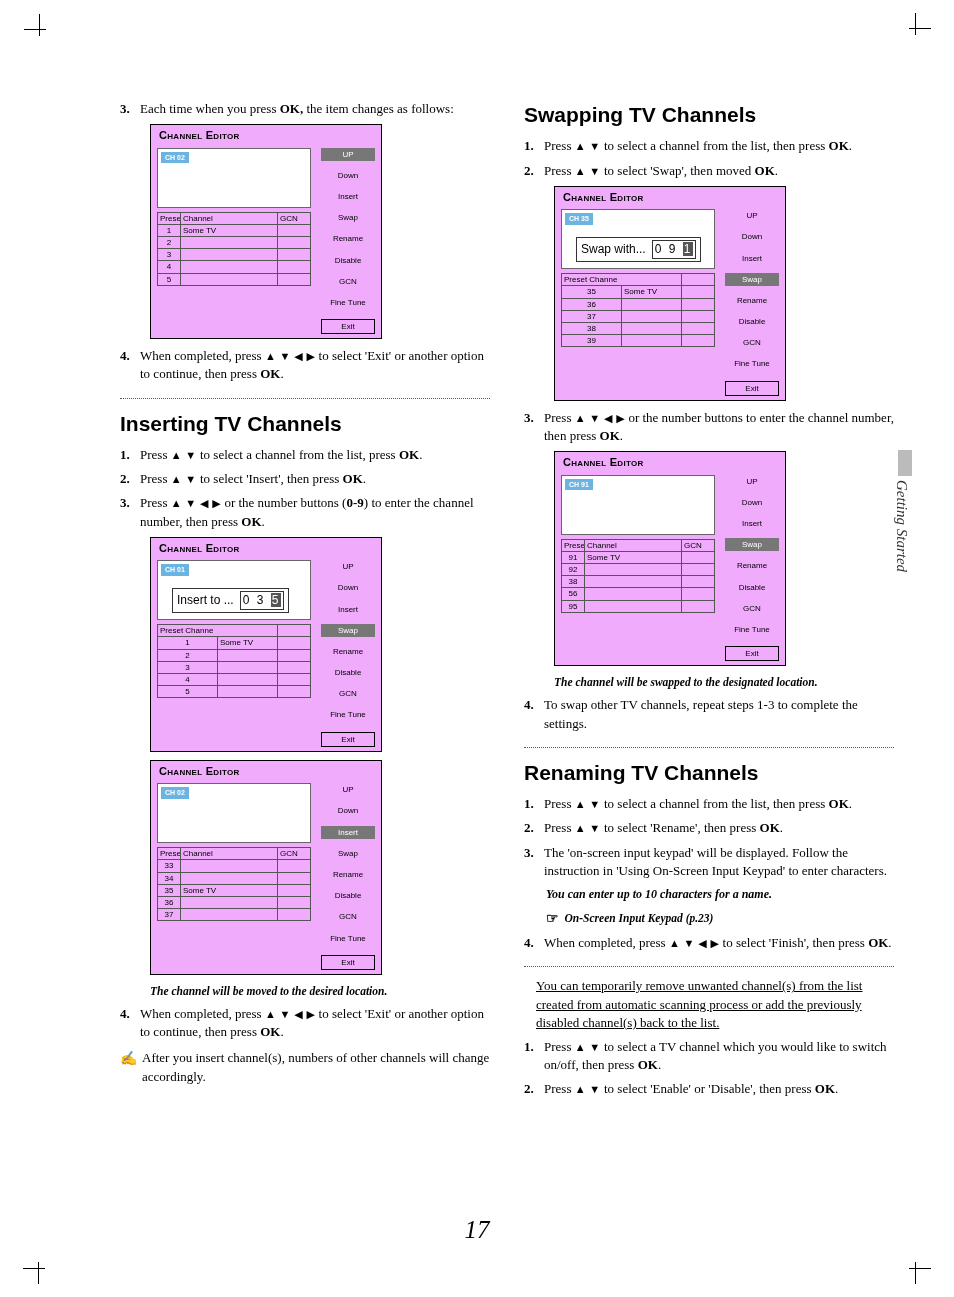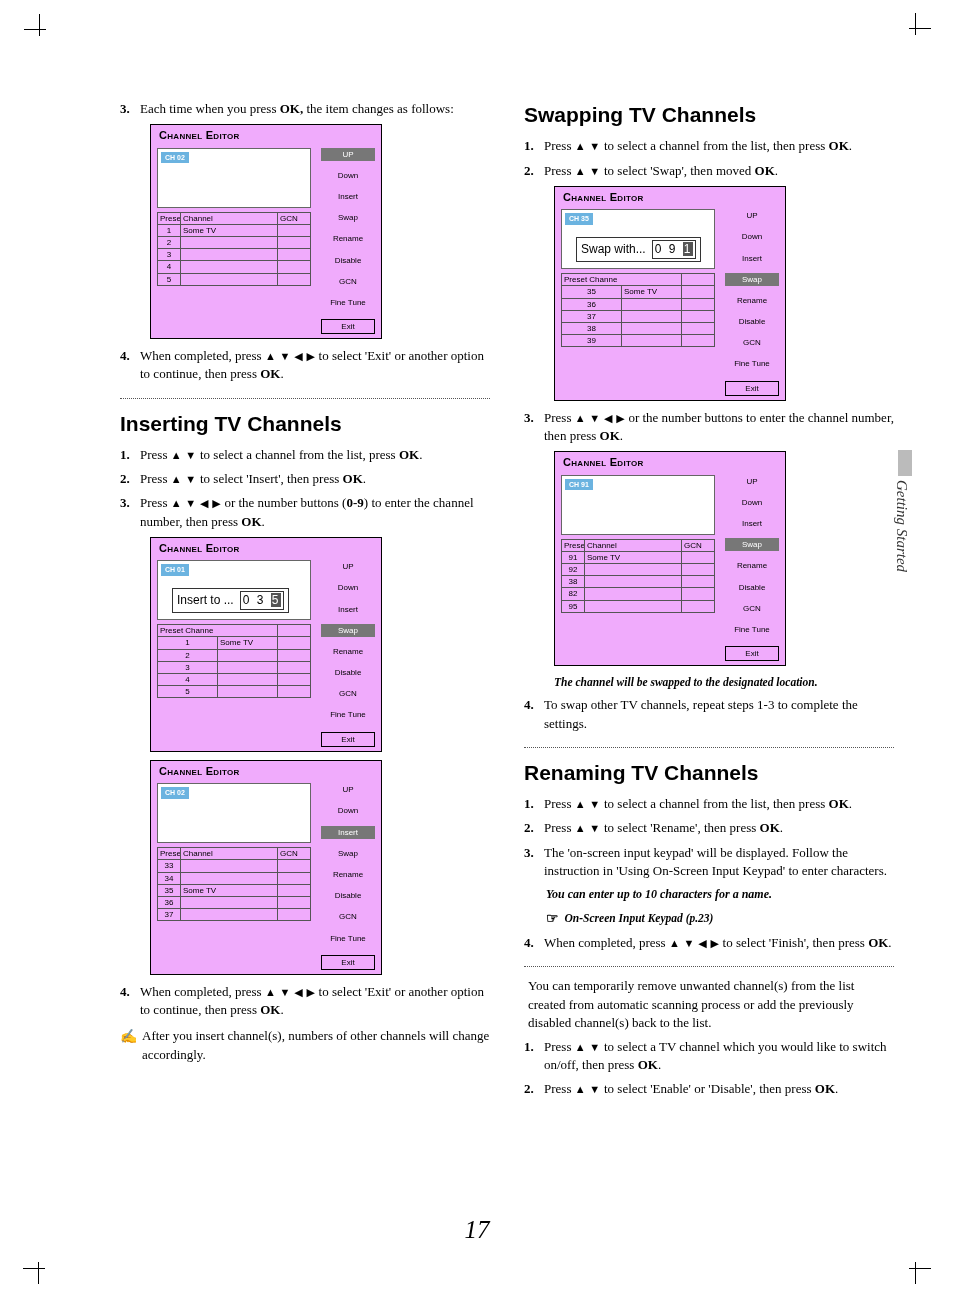--- a/index.html
+++ b/index.html
@@ -451,20 +451,21 @@
             <div class="menu-item">Swap</div>
             <div class="menu-item">Rename</div>
             <div class="menu-item">Disable</div>
             <div class="menu-item">GCN</div>
             <div class="menu-item">Fine Tune</div>
             <div class="btn">Exit</div>
           </div>
         </div>
       </div>
 
+      <div class="caption small">The channel will be moved to the desired location.</div>
 
       <ol class="steps">
         <li>
             <span class="num">4.</span>
           <span class="text"><span>When completed, press </span><span class="arrows">▲ ▼ ◀ ▶</span><span> to select 'Exit' or another option to continue, then press </span><b>OK</b><span>.</span></span>
         </li>
       </ol>
 
       <div class="note-row">
         <span class="hand-icon">✍</span>
@@ -576,21 +577,21 @@
                     <td class="c1">92</td>
                     <td></td>
                     <td></td>
                   </tr>
               <tr>
                     <td class="c1">38</td>
                     <td></td>
                     <td></td>
                   </tr>
               <tr>
-                    <td class="c1">82</td>
+                    <td class="c1">56</td>
                     <td></td>
                     <td></td>
                   </tr>
               <tr>
                     <td class="c1">95</td>
                     <td></td>
                     <td></td>
                   </tr>
             </tbody>
               </table>
@@ -647,21 +648,21 @@
       <ol class="steps">
         <li>
             <span class="num">4.</span>
           <span class="text"><span>When completed, press </span><span class="arrows">▲ ▼ ◀ ▶</span><span> to select 'Finish', then press </span><b>OK</b><span>.</span></span>
         </li>
       </ol>
 
       <hr class="section-divider">
 
 
-      <p style="margin:0 0 6px 4px;">You can temporarily remove unwanted channel(s) from the list created from automatic scanning process or add the previously disabled channel(s) back to the list.</p>
+      <p style="margin:0 0 6px 12px;text-decoration:underline;">You can temporarily remove unwanted channel(s) from the list created from automatic scanning process or add the previously disabled channel(s) back to the list.</p>
 
       <ol class="steps">
         <li>
             <span class="num">1.</span>
           <span class="text"><span>Press </span><span class="arrows">▲ ▼</span><span> to select a TV channel which you would like to switch on/off, then press </span><b>OK</b><span>.</span></span>
         </li>
         <li>
             <span class="num">2.</span>
           <span class="text"><span>Press </span><span class="arrows">▲ ▼</span><span> to select 'Enable' or 'Disable', then press </span><b>OK</b><span>.</span></span>
         </li>

